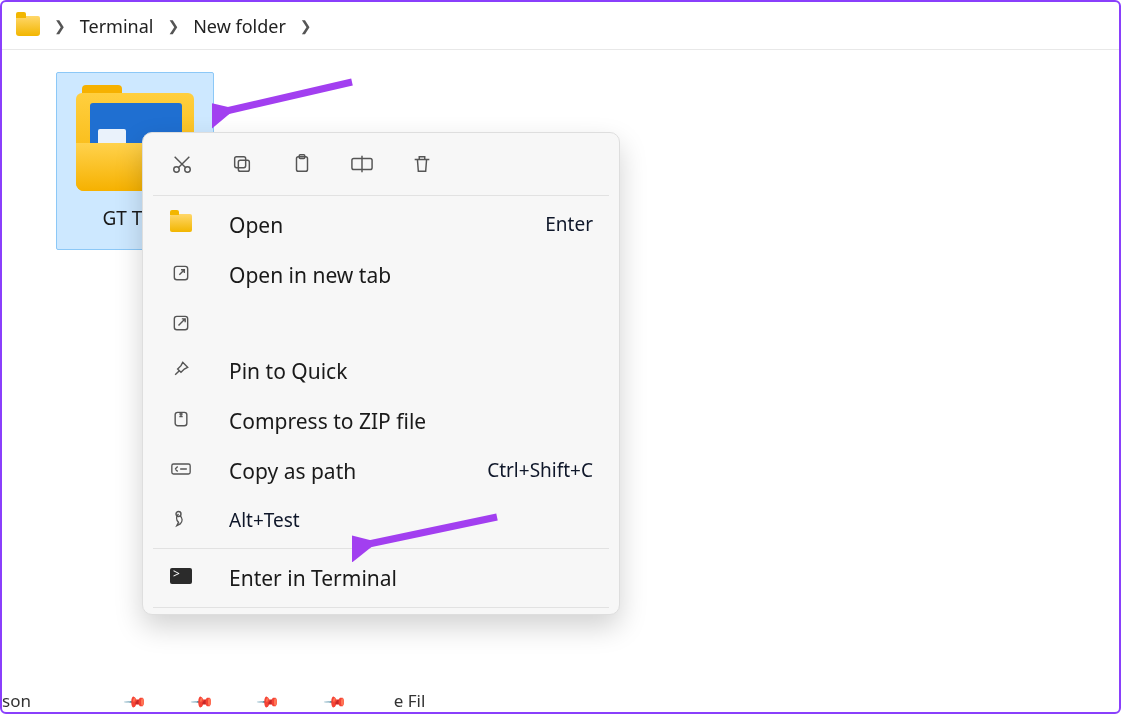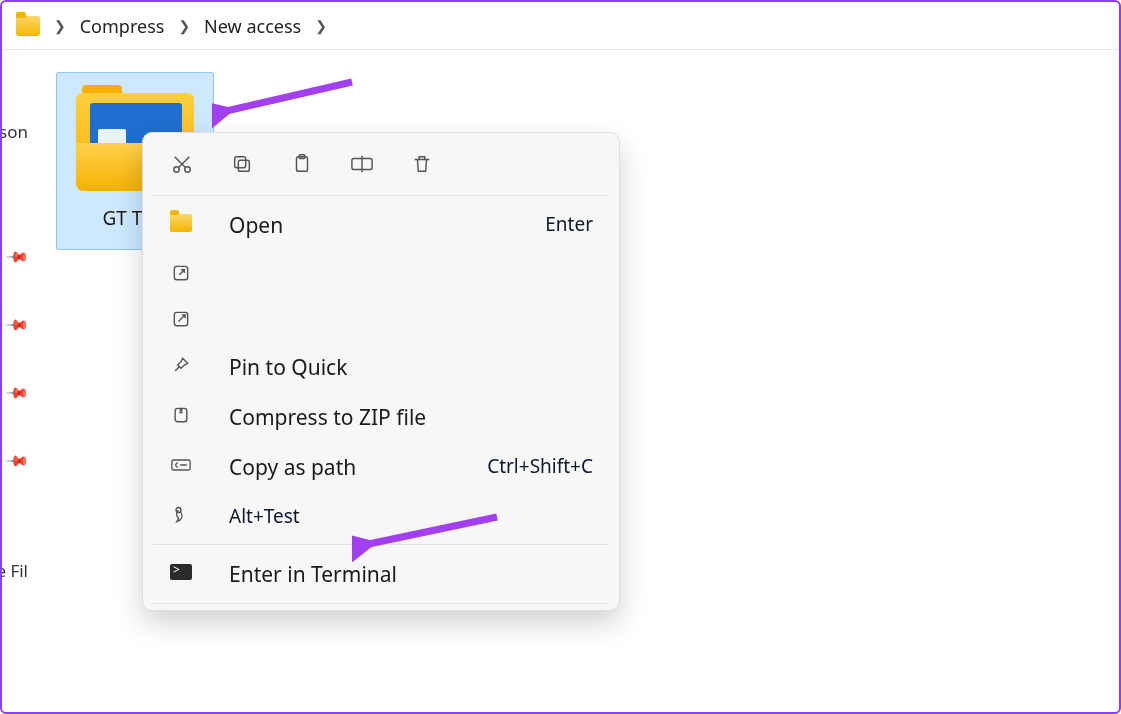--- a/index.html
+++ b/index.html
@@ -36,21 +36,21 @@
     content:"";position:absolute;left:0;top:-4px;width:10px;height:6px;
     background:#f2b600;border-radius:2px 2px 0 0;
   }
 
   
   .sidebar {
     position: absolute;
     left: 0; top: 48px; bottom: 0;
     width: 32px;
     padding-top: 70px;
-    display: flex; flex-direction: column; gap: 48px;
+    display: flex; flex-direction: row; gap: 48px;
     color: #666;
     font-size: 15px;
     align-items: flex-end;
     padding-right: 6px;
   }
   .sidebar .pin { transform: rotate(45deg); font-size: 15px; color:#555; }
   .sidebar .crop-label{ font-size:17px; color:#333; white-space:nowrap; }
   .sidebar .sep{ width:24px;height:1px;background:#ddd;margin:4px 0; }
 
   
@@ -140,23 +140,23 @@
     position:absolute;pointer-events:none;
   }
   .arrow svg{display:block;}
 </style>
 </head>
 <body>
 
 <div class="breadcrumb">
   <span class="bc-folder-icon"></span>
   <span class="chev">❯</span>
-  <span>Compress</span>
+  <span>Terminal</span>
   <span class="chev">❯</span>
-  <span>New access</span>
+  <span>New folder</span>
   <span class="chev">❯</span>
 </div>
 
 <div class="sidebar">
   <span class="crop-label">son</span>
   <span class="sep"></span>
   <span class="pin">📌</span>
   <span class="pin">📌</span>
   <span class="pin">📌</span>
   <span class="pin">📌</span>
@@ -218,20 +218,21 @@
     <span class="cm-label">Open</span>
     <span class="cm-short">Enter</span>
   </div>
   <div class="cm-item">
     <span class="cm-ico">
         <svg width="20" height="20" viewBox="0 0 24 24" fill="none" stroke="#555" stroke-width="1.7">
           <rect x="4" y="4" width="16" height="16" rx="3"></rect>
           <path d="M10 14l6-6M12 8h4v4"></path>
         </svg>
       </span>
+    <span class="cm-label">Open in new tab</span>
   </div>
   <div class="cm-item">
     <span class="cm-ico">
         <svg width="20" height="20" viewBox="0 0 24 24" fill="none" stroke="#555" stroke-width="1.7">
           <rect x="4" y="4" width="16" height="16" rx="3"></rect>
           <path d="M9 15l8-8M13 7h4v4"></path>
         </svg>
       </span>
   </div>
   <div class="cm-item">

